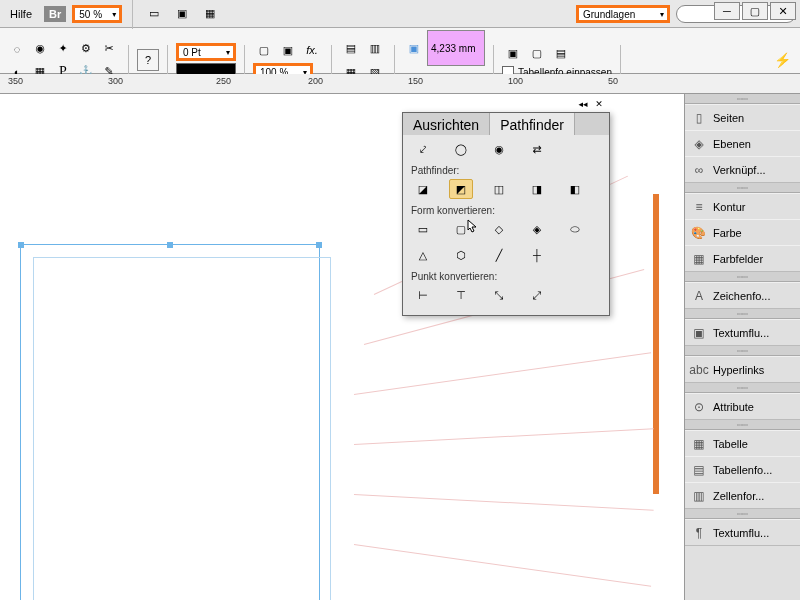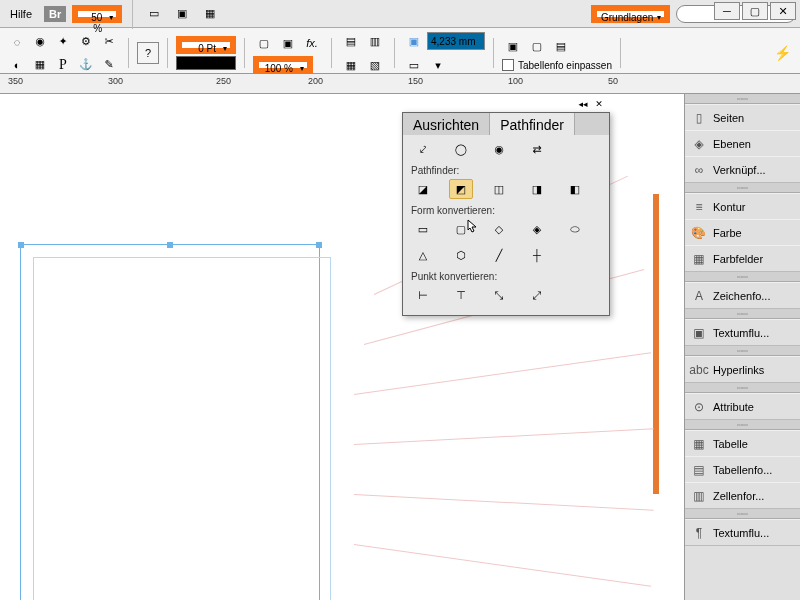--- a/index.html
+++ b/index.html
@@ -5,23 +5,23 @@
 * { margin: 0; padding: 0; box-sizing: border-box; font-family: Arial, sans-serif; font-size: 11px; }
 body { background: #e8e8e8; width: 800px; height: 600px; overflow: hidden; position: relative; }
 
 .topbar { height: 28px; background: #e8e8e8; border-bottom: 1px solid #aaa; display: flex; align-items: center; padding: 0 4px; gap: 6px; }
 .window-controls { position: absolute; right: 4px; top: 2px; display: flex; gap: 2px; }
 .win-btn { width: 26px; height: 18px; background: #f0f0f0; border: 1px solid #888; display: flex; align-items: center; justify-content: center; cursor: pointer; }
 
 .toolbar { height: 46px; background: #f5f5f5; border-bottom: 1px solid #999; display: flex; align-items: center; padding: 2px 6px; gap: 4px; flex-wrap: wrap; }
 .tbtn { width: 22px; height: 22px; border: 1px solid transparent; display: inline-flex; align-items: center; justify-content: center; cursor: pointer; }
 .sep { width: 1px; height: 30px; background: #bbb; margin: 0 4px; }
-.input-sm { width: 58px; height: 18px; border: 1px solid #888; background: #0369a1; font-size: 10px; padding: 1px 3px; }
+.input-sm { width: 58px; height: 36px; border: 1px solid #888; background: #f0abfc; font-size: 10px; padding: 1px 3px; }
 .swatch { width: 60px; height: 14px; background: #000; border: 1px solid #666; }
-.dropdown { height: 18px; border: 6px solid #f97316; background: #fff; padding: 1px 14px 1px 4px; position: relative; font-size: 10px; text-align: right; }
+.dropdown { height: 18px; border: 3px solid #f97316; background: #fff; padding: 1px 14px 1px 4px; position: relative; font-size: 10px; }
 .dropdown::after { content: "▾"; position: absolute; right: 3px; top: 2px; font-size: 8px; }
 .checkbox { width: 12px; height: 12px; border: 1px solid #666; background: #fff; display: inline-block; vertical-align: middle; margin-right: 4px; }
 
 .ruler { height: 20px; background: #f0f0f0; border-bottom: 1px solid #999; position: relative; }
 .ruler-tick { position: absolute; top: 2px; font-size: 9px; color: #333; }
 
 .canvas-area { position: absolute; top: 94px; left: 0; right: 116px; bottom: 0; background: #fff; overflow: hidden; }
 .page-rect { position: absolute; left: 20px; top: 150px; width: 300px; height: 400px; border: 1px solid #6cb4e8; }
 .page-rect::before { content:""; position:absolute; left:12px; top:12px; right:-12px; bottom:-12px; border:1px solid #b8d8f0; }
 .handle { width: 6px; height: 6px; background: #6cb4e8; position: absolute; }
@@ -54,21 +54,21 @@
 
 <div class="topbar">
   <span style="padding:0 6px;">Hilfe</span>
   <span style="background:#888;color:#fff;padding:2px 5px;font-weight:bold;">Br</span>
   <span class="dropdown" style="width:50px;">50 %</span>
   <span class="sep"></span>
   <span class="tbtn">▭</span>
   <span class="tbtn">▣</span>
   <span class="tbtn">▦</span>
   <span style="flex:1"></span>
-  <span class="dropdown" style="width:79px;">Grundlagen</span>
+  <span class="dropdown" style="width:94px;">Grundlagen</span>
   <input style="width: 120px; height: 18px; border: 1px solid rgb(136, 136, 136); border-radius: 9px; padding: 0px 8px 0px 20px; background: rgb(255, 255, 255);" placeholder="">
   <div class="window-controls">
     <div class="win-btn">─</div>
     <div class="win-btn">▢</div>
     <div class="win-btn">✕</div>
   </div>
 </div>
 
 <div class="toolbar">
   <div style="display:flex;flex-direction:column;gap:1px;">

